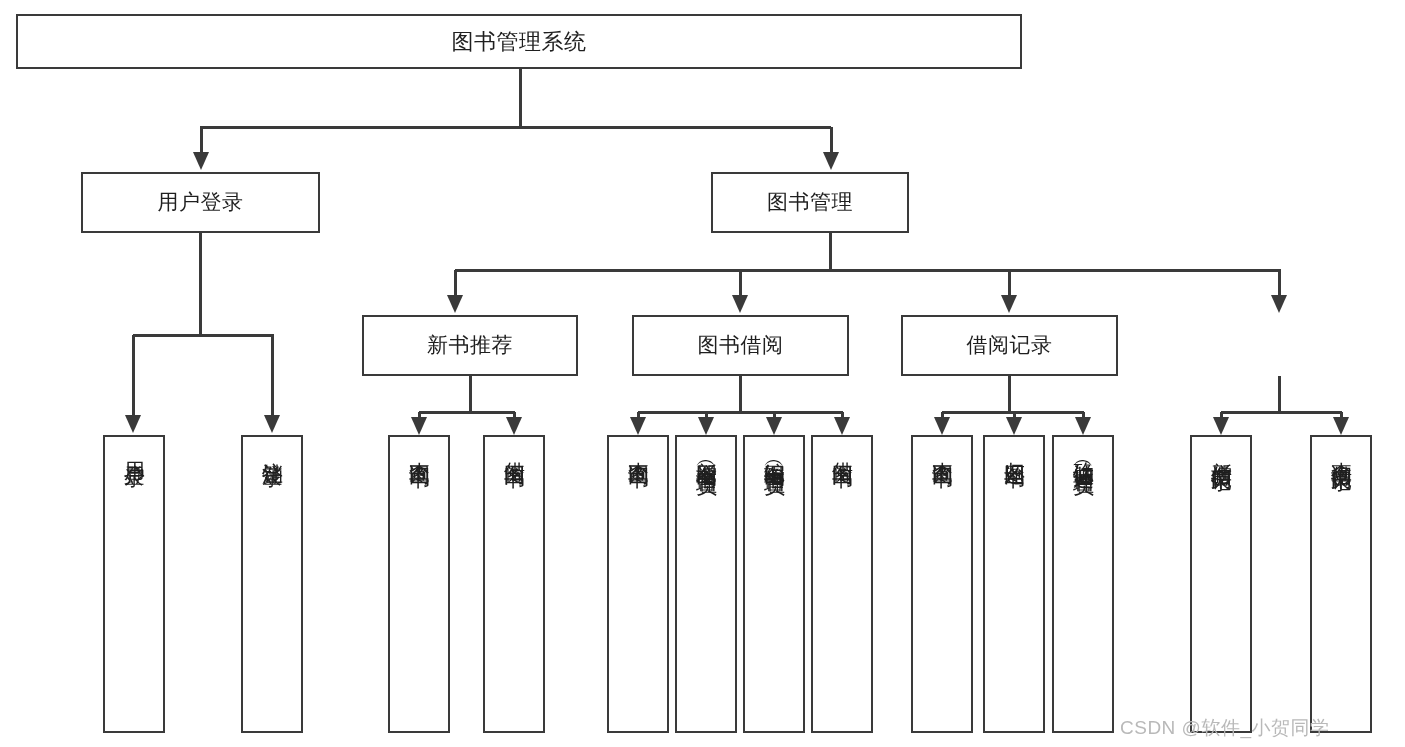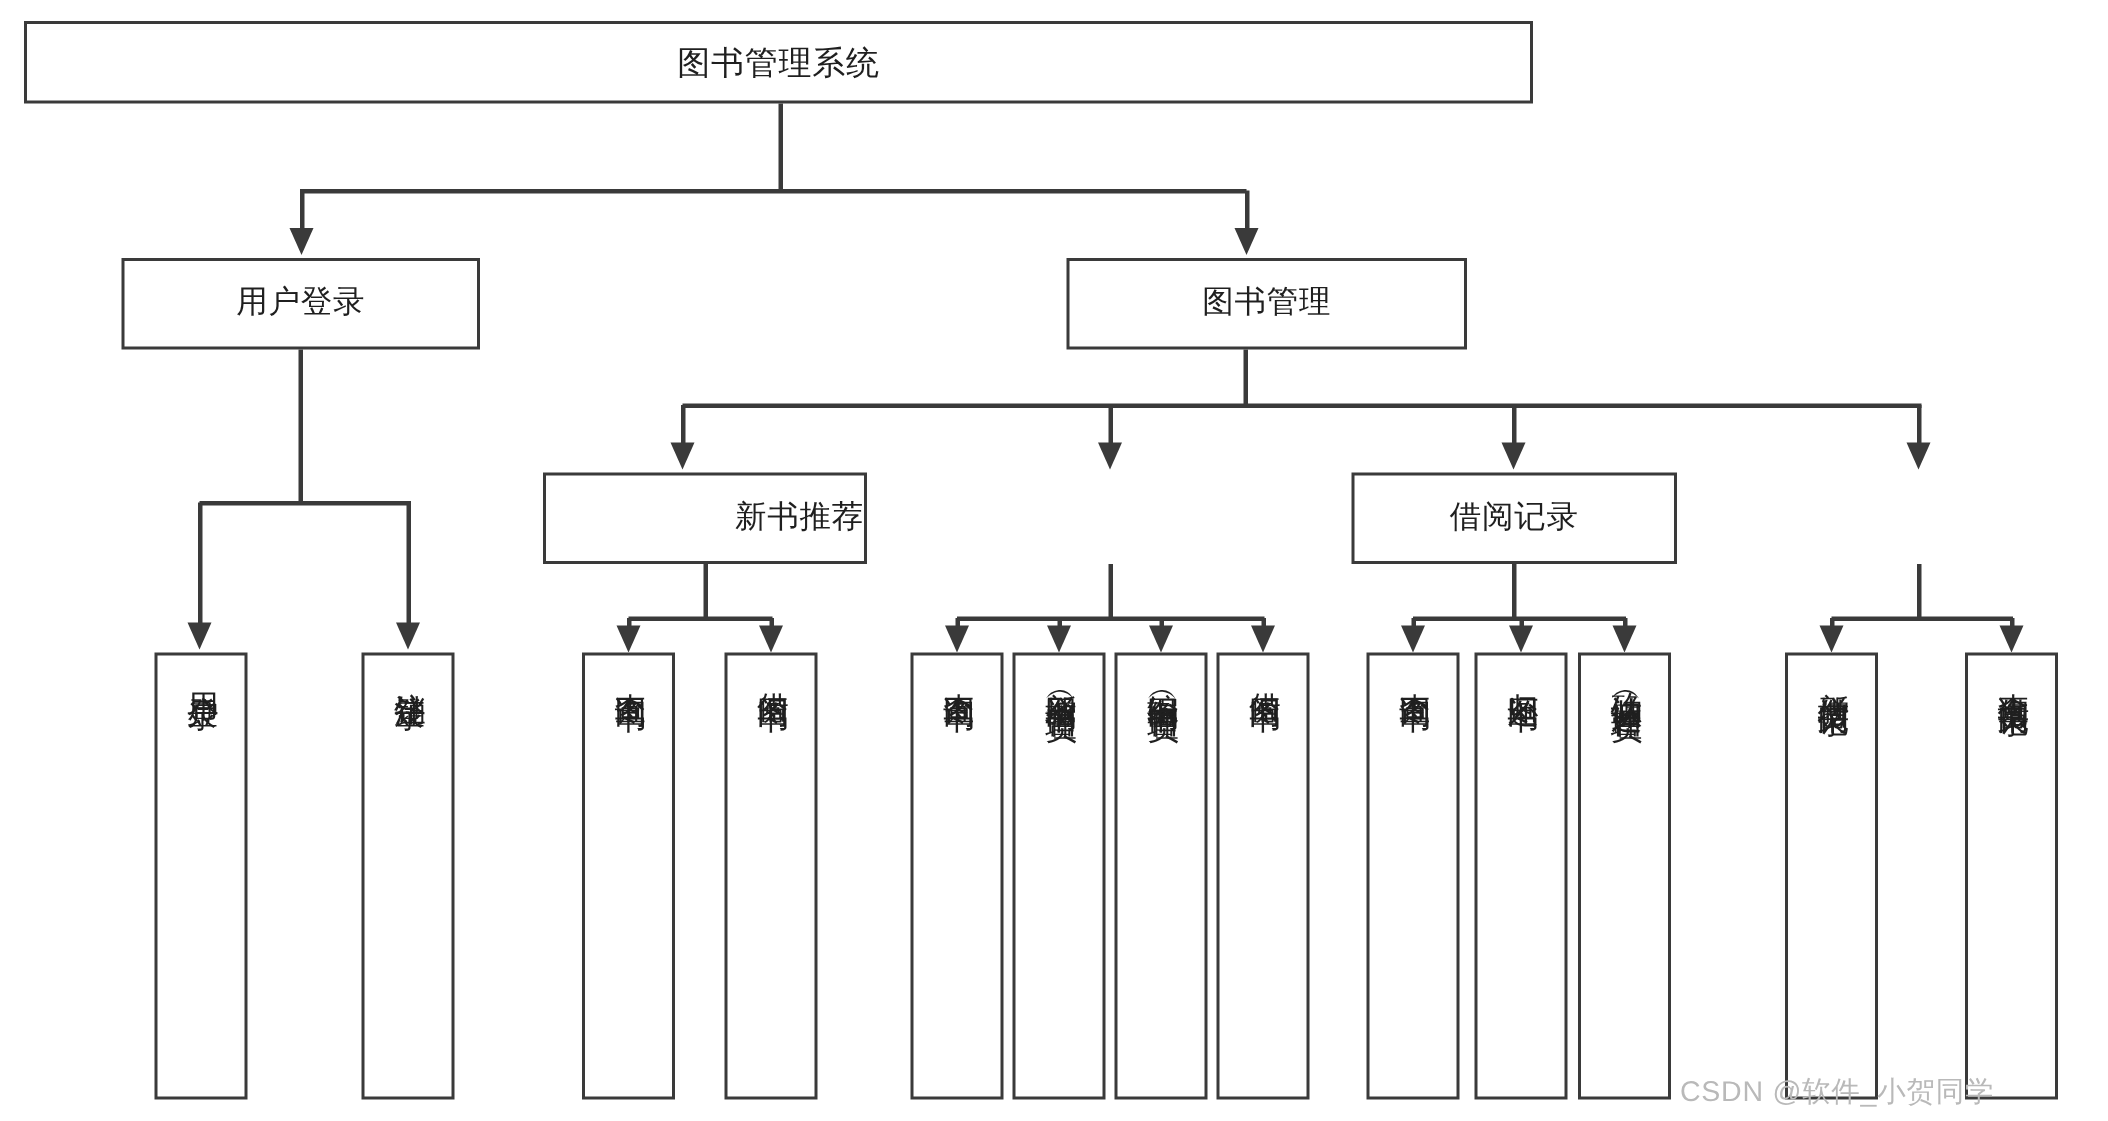--- a/index.html
+++ b/index.html
@@ -86,21 +86,21 @@
   <div class="edge v" style="left:519px; top:69px; height:58px;"></div>
   <div class="edge h" style="left:200px; top:126px; width:631px;"></div>
   <div class="edge v" style="left:200px; top:127px; height:27px;"></div>
   <div class="arrow" style="left:193px; top:152px;"></div>
   <div class="edge v" style="left:830px; top:127px; height:27px;"></div>
   <div class="arrow" style="left:823px; top:152px;"></div>
 
   <div class="node horiz" style="left:81px; top:172px; width:239px; height:61px;">
     <span class="node-label">用户登录</span>
   </div>
-  <div class="node horiz" style="left:711px; top:172px; width:267px; height:61px;">
+  <div class="node horiz" style="left:711px; top:172px; width:198px; height:61px;">
     <span class="node-label">图书管理</span>
   </div>
 
   <div class="edge v" style="left:199px; top:233px; height:102px;"></div>
   <div class="edge h" style="left:133px; top:334px; width:141px;"></div>
   <div class="edge v" style="left:132px; top:335px; height:82px;"></div>
   <div class="arrow" style="left:125px; top:415px;"></div>
   <div class="edge v" style="left:271px; top:335px; height:82px;"></div>
   <div class="arrow" style="left:264px; top:415px;"></div>
 
@@ -108,22 +108,25 @@
   <div class="edge h" style="left:455px; top:269px; width:826px;"></div>
   <div class="edge v" style="left:454px; top:270px; height:27px;"></div>
   <div class="arrow" style="left:447px; top:295px;"></div>
   <div class="edge v" style="left:739px; top:270px; height:27px;"></div>
   <div class="arrow" style="left:732px; top:295px;"></div>
   <div class="edge v" style="left:1008px; top:270px; height:27px;"></div>
   <div class="arrow" style="left:1001px; top:295px;"></div>
   <div class="edge v" style="left:1278px; top:270px; height:27px;"></div>
   <div class="arrow" style="left:1271px; top:295px;"></div>
 
-  <div class="node horiz" style="left:362px; top:315px; width:216px; height:61px;justify-content:flex-end;">
+  <div class="node horiz" style="left:362px; top:315px; width:216px; height:61px;">
     <span class="node-label">新书推荐</span>
+  </div>
+  <div class="node horiz" style="left:632px; top:315px; width:217px; height:61px;">
+    <span class="node-label">图书借阅</span>
   </div>
   <div class="node horiz" style="left:901px; top:315px; width:217px; height:61px;">
     <span class="node-label">借阅记录</span>
   </div>
 
   <div class="edge v" style="left:469px; top:376px; height:37px;"></div>
   <div class="edge h" style="left:419px; top:411px; width:96px;"></div>
   <div class="edge v" style="left:418px; top:412px; height:7px;"></div>
   <div class="arrow" style="left:411px; top:417px;"></div>
   <div class="edge v" style="left:513px; top:412px; height:7px;"></div>

